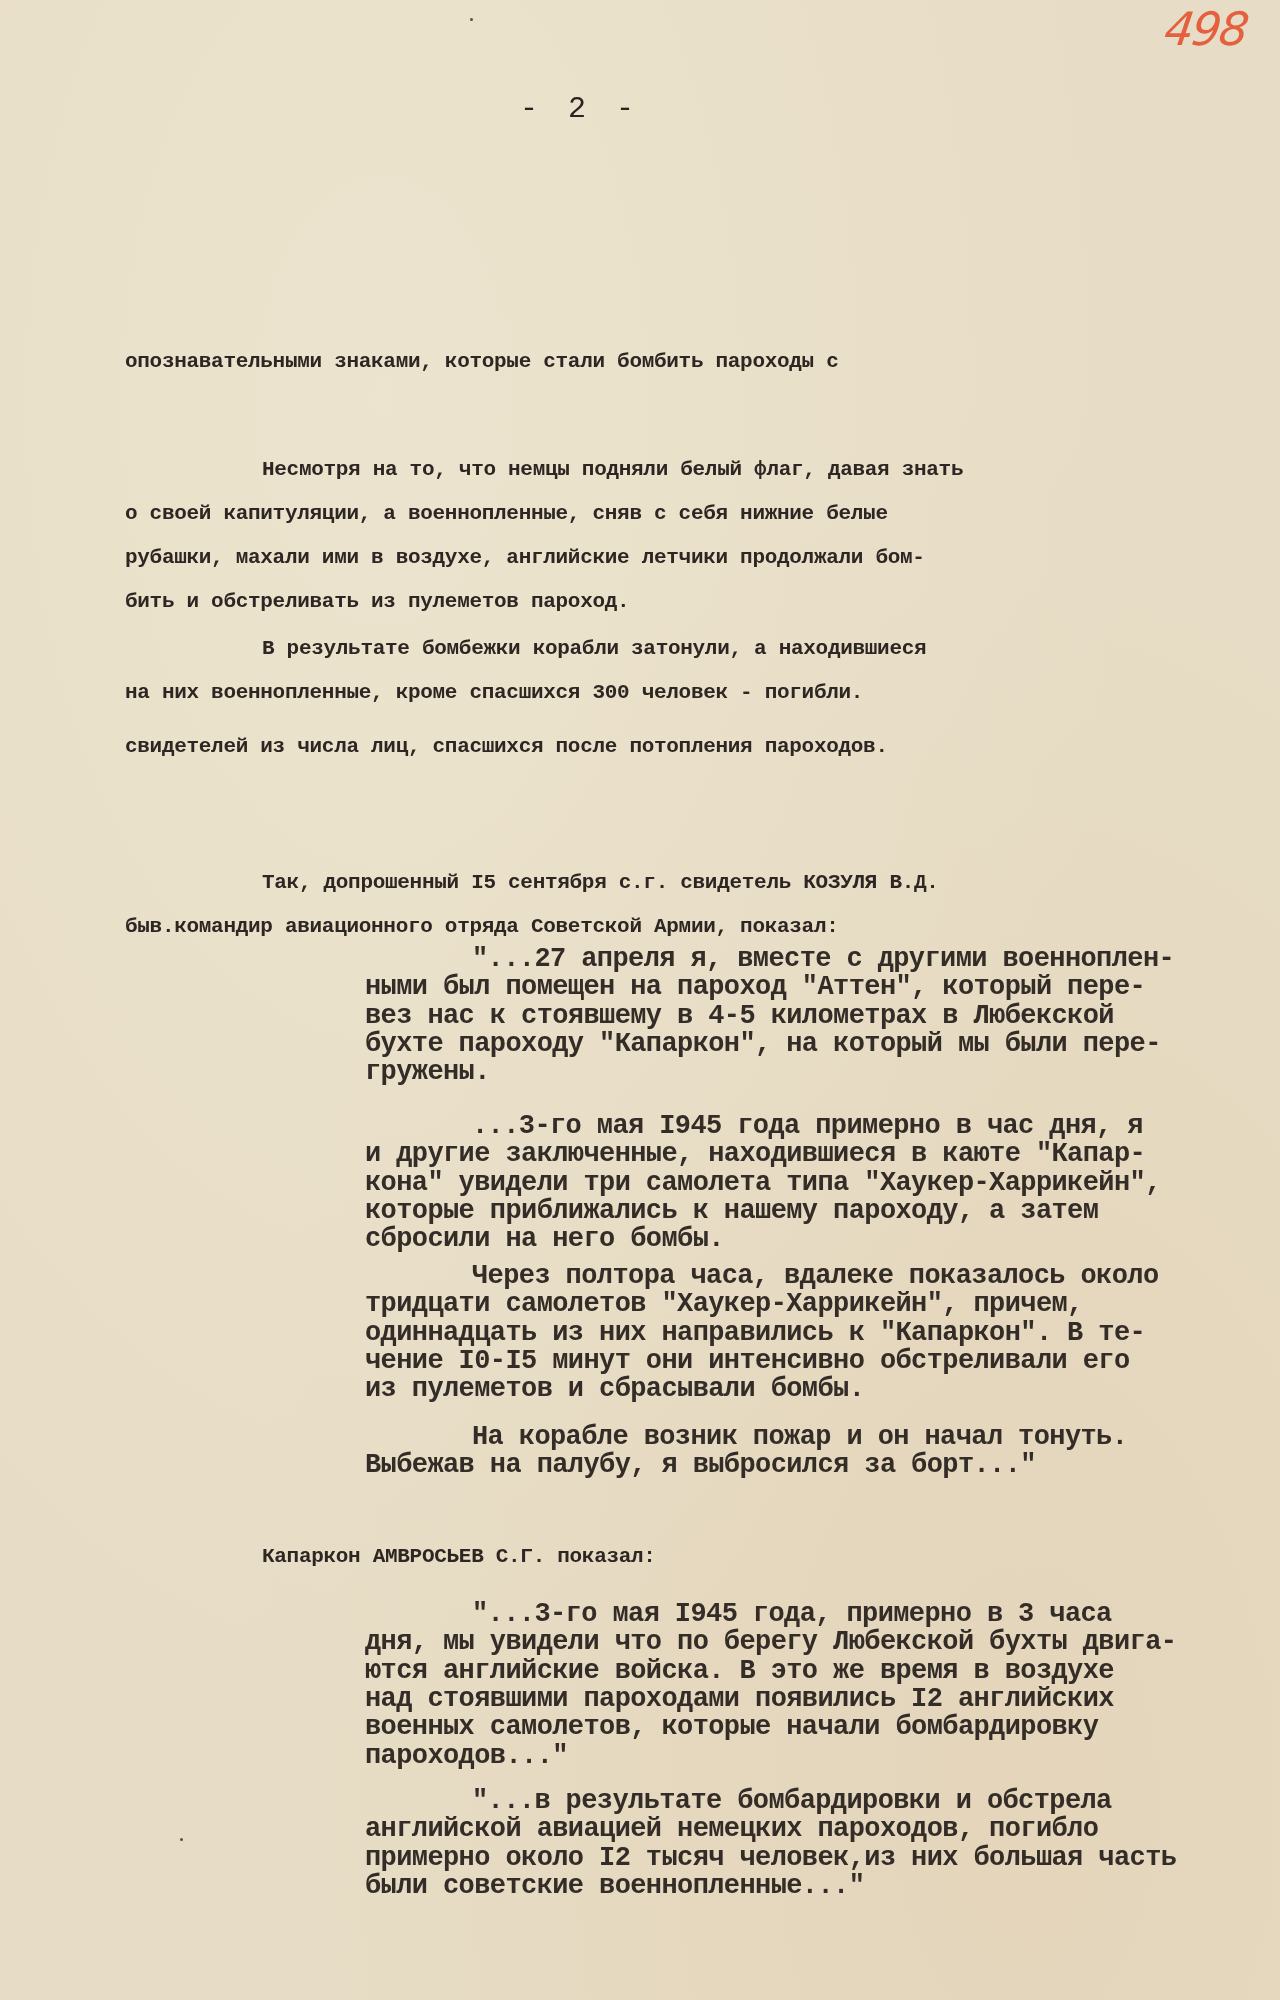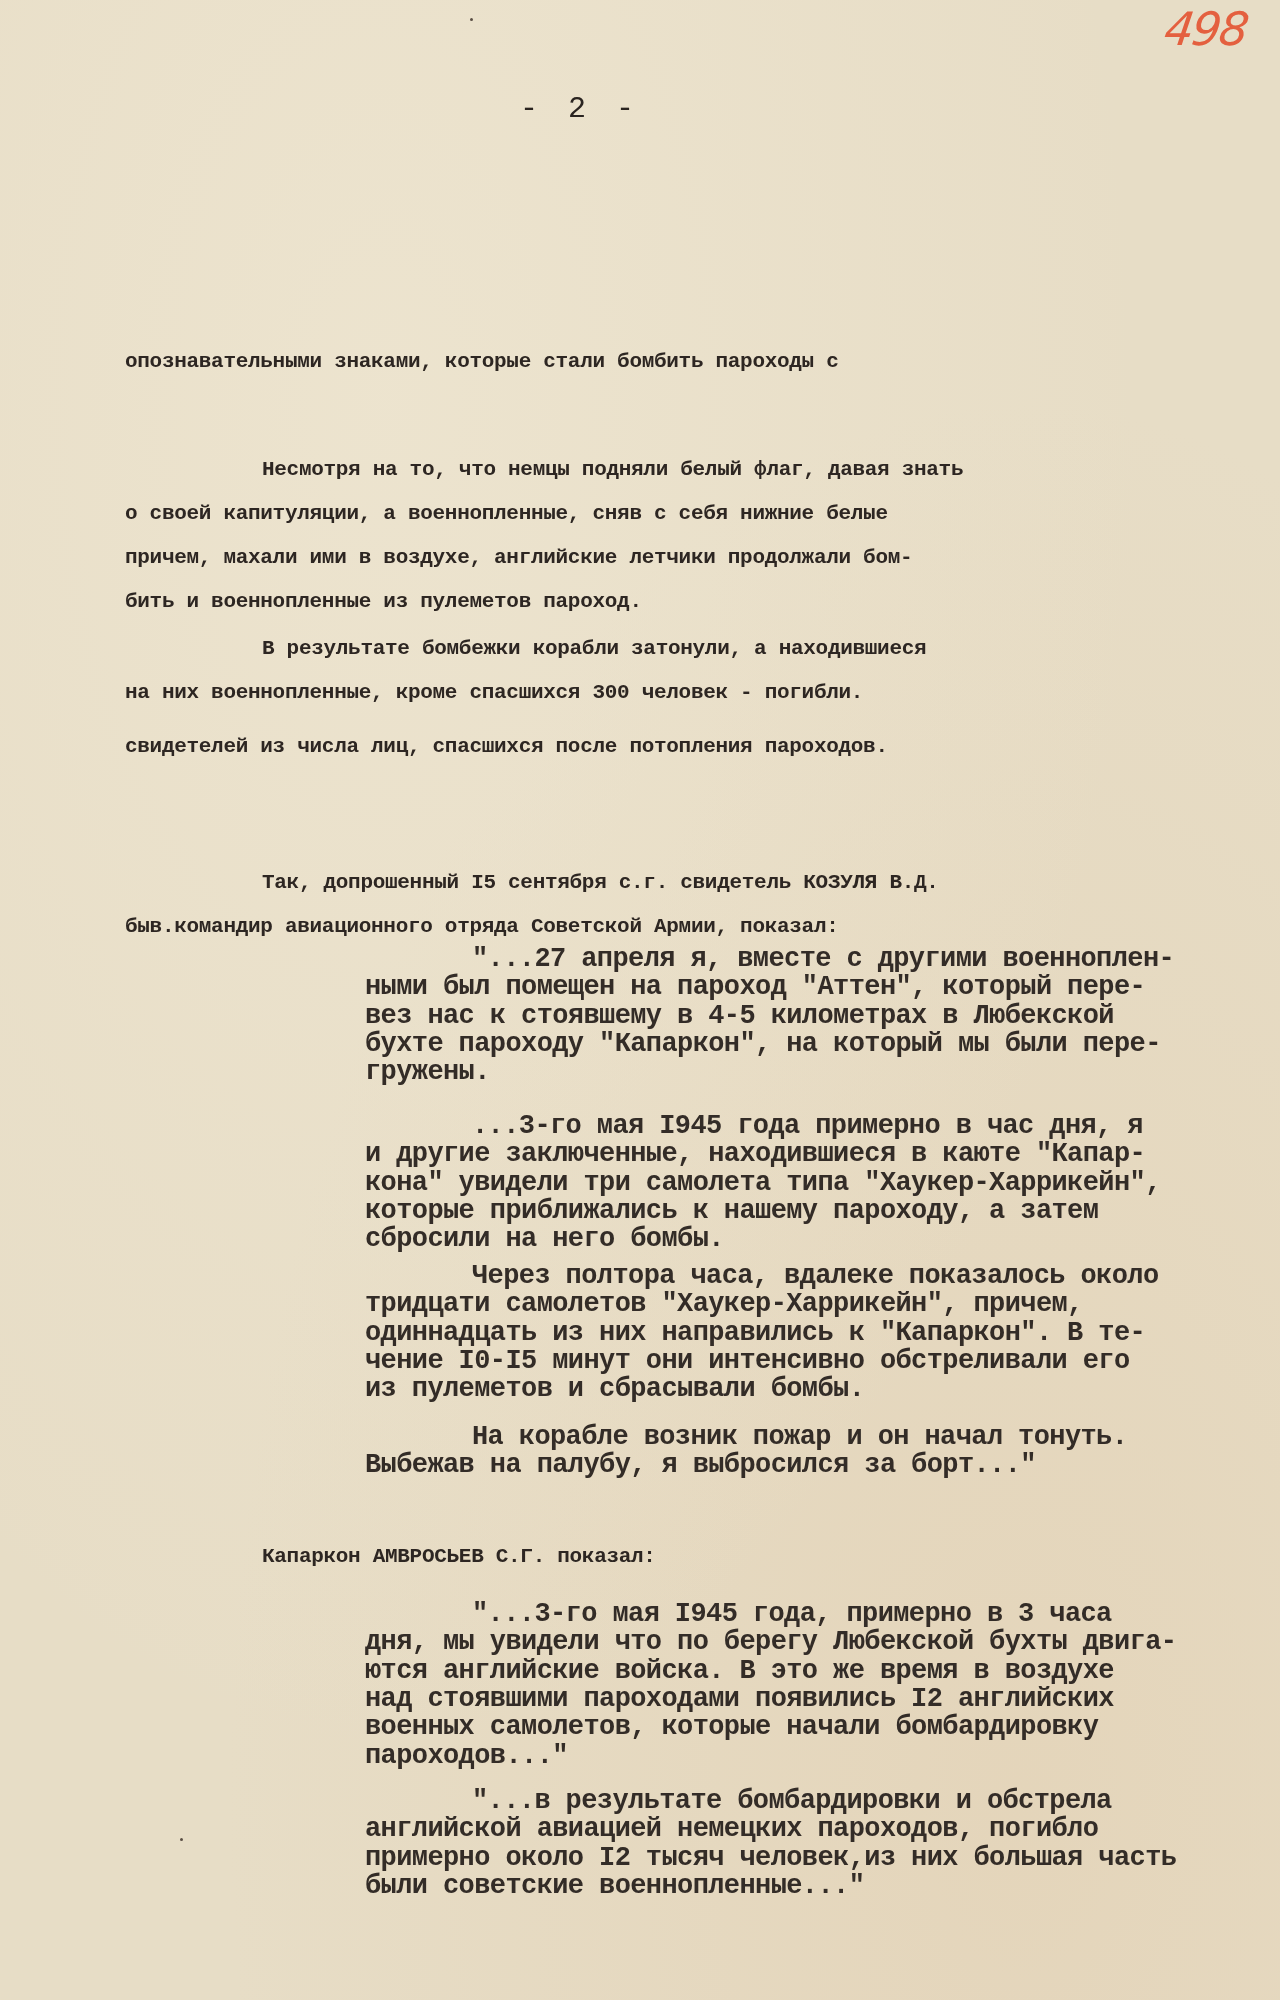--- a/index.html
+++ b/index.html
@@ -88,22 +88,22 @@
 <span class="speck" style="left:470px;top:18px"></span>
 <span class="speck" style="left:180px;top:1838px"></span>
 
 <div class="body-text" style="top:340px;">
   <p>опознавательными знаками, которые стали бомбить пароходы с</p>
 </div>
 
 <div class="body-text" style="top:448px;">
   <p class="indent">Несмотря на то, что немцы подняли белый флаг, давая знать</p>
   <p>о своей капитуляции, а военнопленные, сняв с себя нижние белые</p>
-  <p>причем, махали ими в воздухе, английские летчики продолжали бом-</p>
-  <p>бить и военнопленные из пулеметов пароход.</p>
+  <p>рубашки, махали ими в воздухе, английские летчики продолжали бом-</p>
+  <p>бить и обстреливать из пулеметов пароход.</p>
 </div>
 
 <div class="body-text" style="top:627px;">
   <p class="indent">В результате бомбежки корабли затонули, а находившиеся</p>
   <p>на них военнопленные, кроме спасшихся 300 человек - погибли.</p>
 </div>
 
 <div class="body-text" style="top:725px;">
   <p>свидетелей из числа лиц, спасшихся после потопления пароходов.</p>
 </div>

